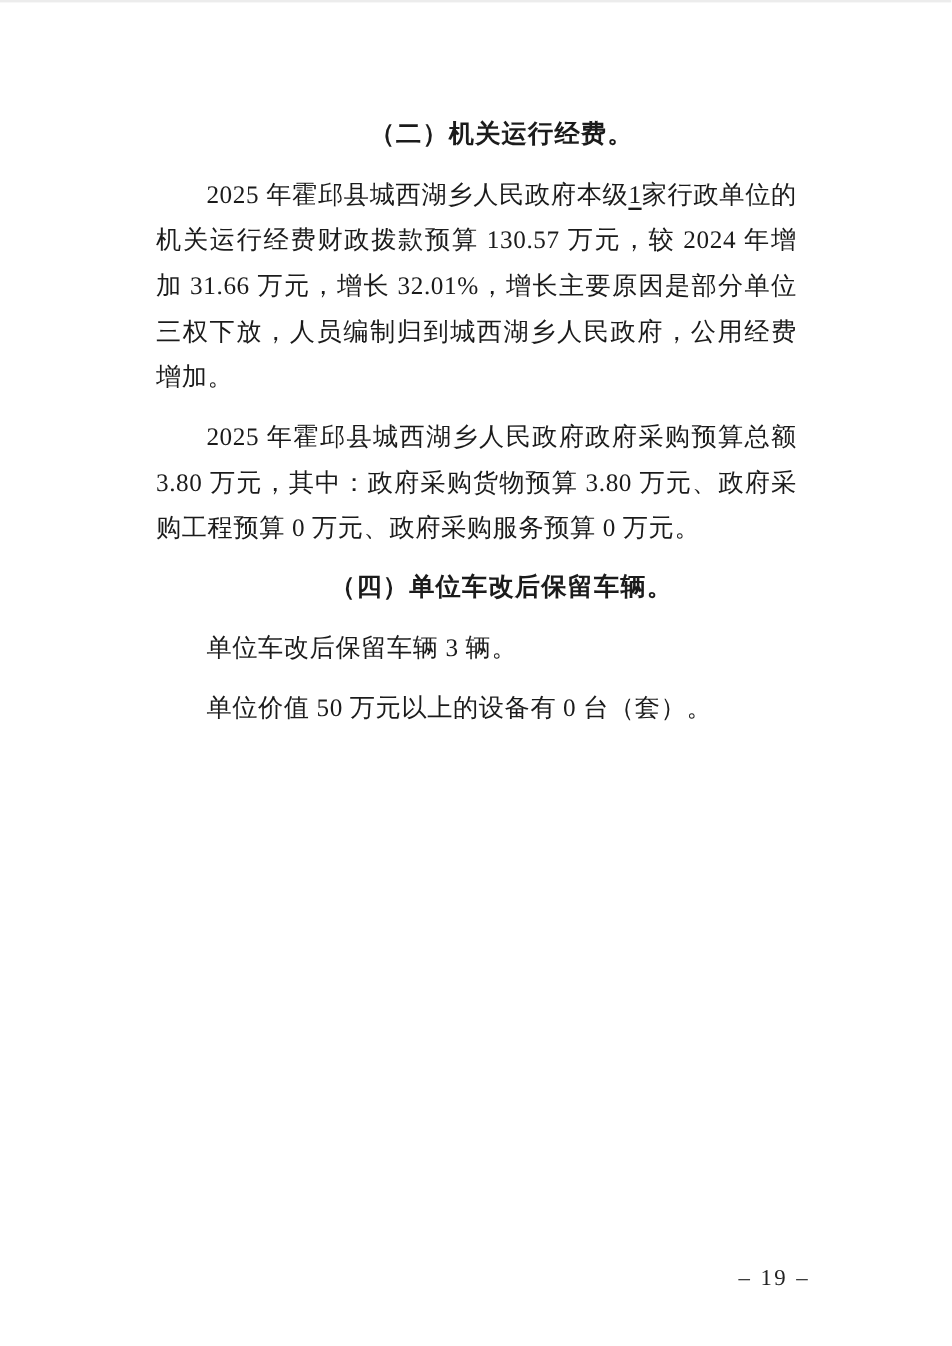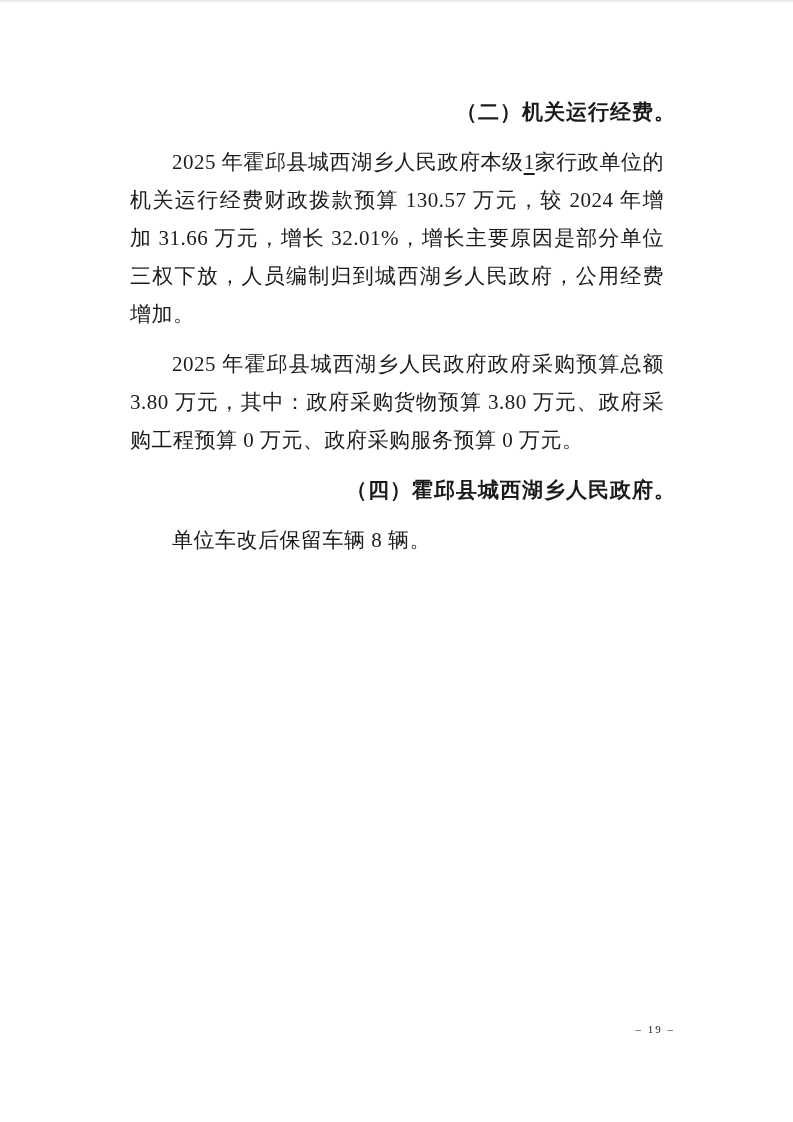--- a/index.html
+++ b/index.html
@@ -36,58 +36,59 @@
     letter-spacing: 0.5px;
   }
   .sec-heading {
     margin: 0;
     font-size: 21px;
     line-height: 38px;
     font-weight: bold;
     text-indent: 2em;
     font-family: "Liberation Sans", "DejaVu Sans", sans-serif;
     letter-spacing: 1px;
-    text-align: right;
+    text-align: center;
   }
   .para {
     margin: 12px;
     text-indent: 2em;
     word-break: break-all;
   }
   .para.continues {
     text-align-last: justify;
   }
   .underline {
     text-decoration: underline;
     text-underline-offset: 4px;
   }
   .page-number {
     position: absolute;
-    top: 1016px;
+    top: 1053px;
     right: 118px;
-    font-size: 11px;
+    font-size: 19px;
     line-height: 26px;
     color: #222222;
     font-family: "Liberation Serif", "DejaVu Serif", serif;
     letter-spacing: 2px;
   }
 </style>
 </head>
 <body>
 
 <div class="page">
   <div class="scan-edge"></div>
 
   <main class="content">
 
     <h2 class="sec-heading">（二）机关运行经费。</h2>
     <p class="para"><span>2025 年霍邱县城西湖乡人民政府本级</span><span class="underline">1</span><span>家行政单位的机关运行经费财政拨款预算 130.57 万元，较 2024 年增加 31.66 万元，增长 32.01%，增长主要原因是部分单位三权下放，人员编制归到城西湖乡人民政府，公用经费增加。</span></p>
 
     <p class="para">2025 年霍邱县城西湖乡人民政府政府采购预算总额 3.80 万元，其中：政府采购货物预算 3.80 万元、政府采购工程预算 0 万元、政府采购服务预算 0 万元。</p>
 
-    <h2 class="sec-heading">（四）霍邱县城西湖乡人民政府。</h2>
-    <p class="para">单位车改后保留车辆 8 辆。</p>
+    <h2 class="sec-heading">（四）单位车改后保留车辆。</h2>
+    <p class="para">单位车改后保留车辆 3 辆。</p>
+    <p class="para">单位价值 50 万元以上的设备有 0 台（套）。</p>
 
 
   </main>
 
   <div class="page-number">– 19 –</div>
 </div>
 
 </body></html>

